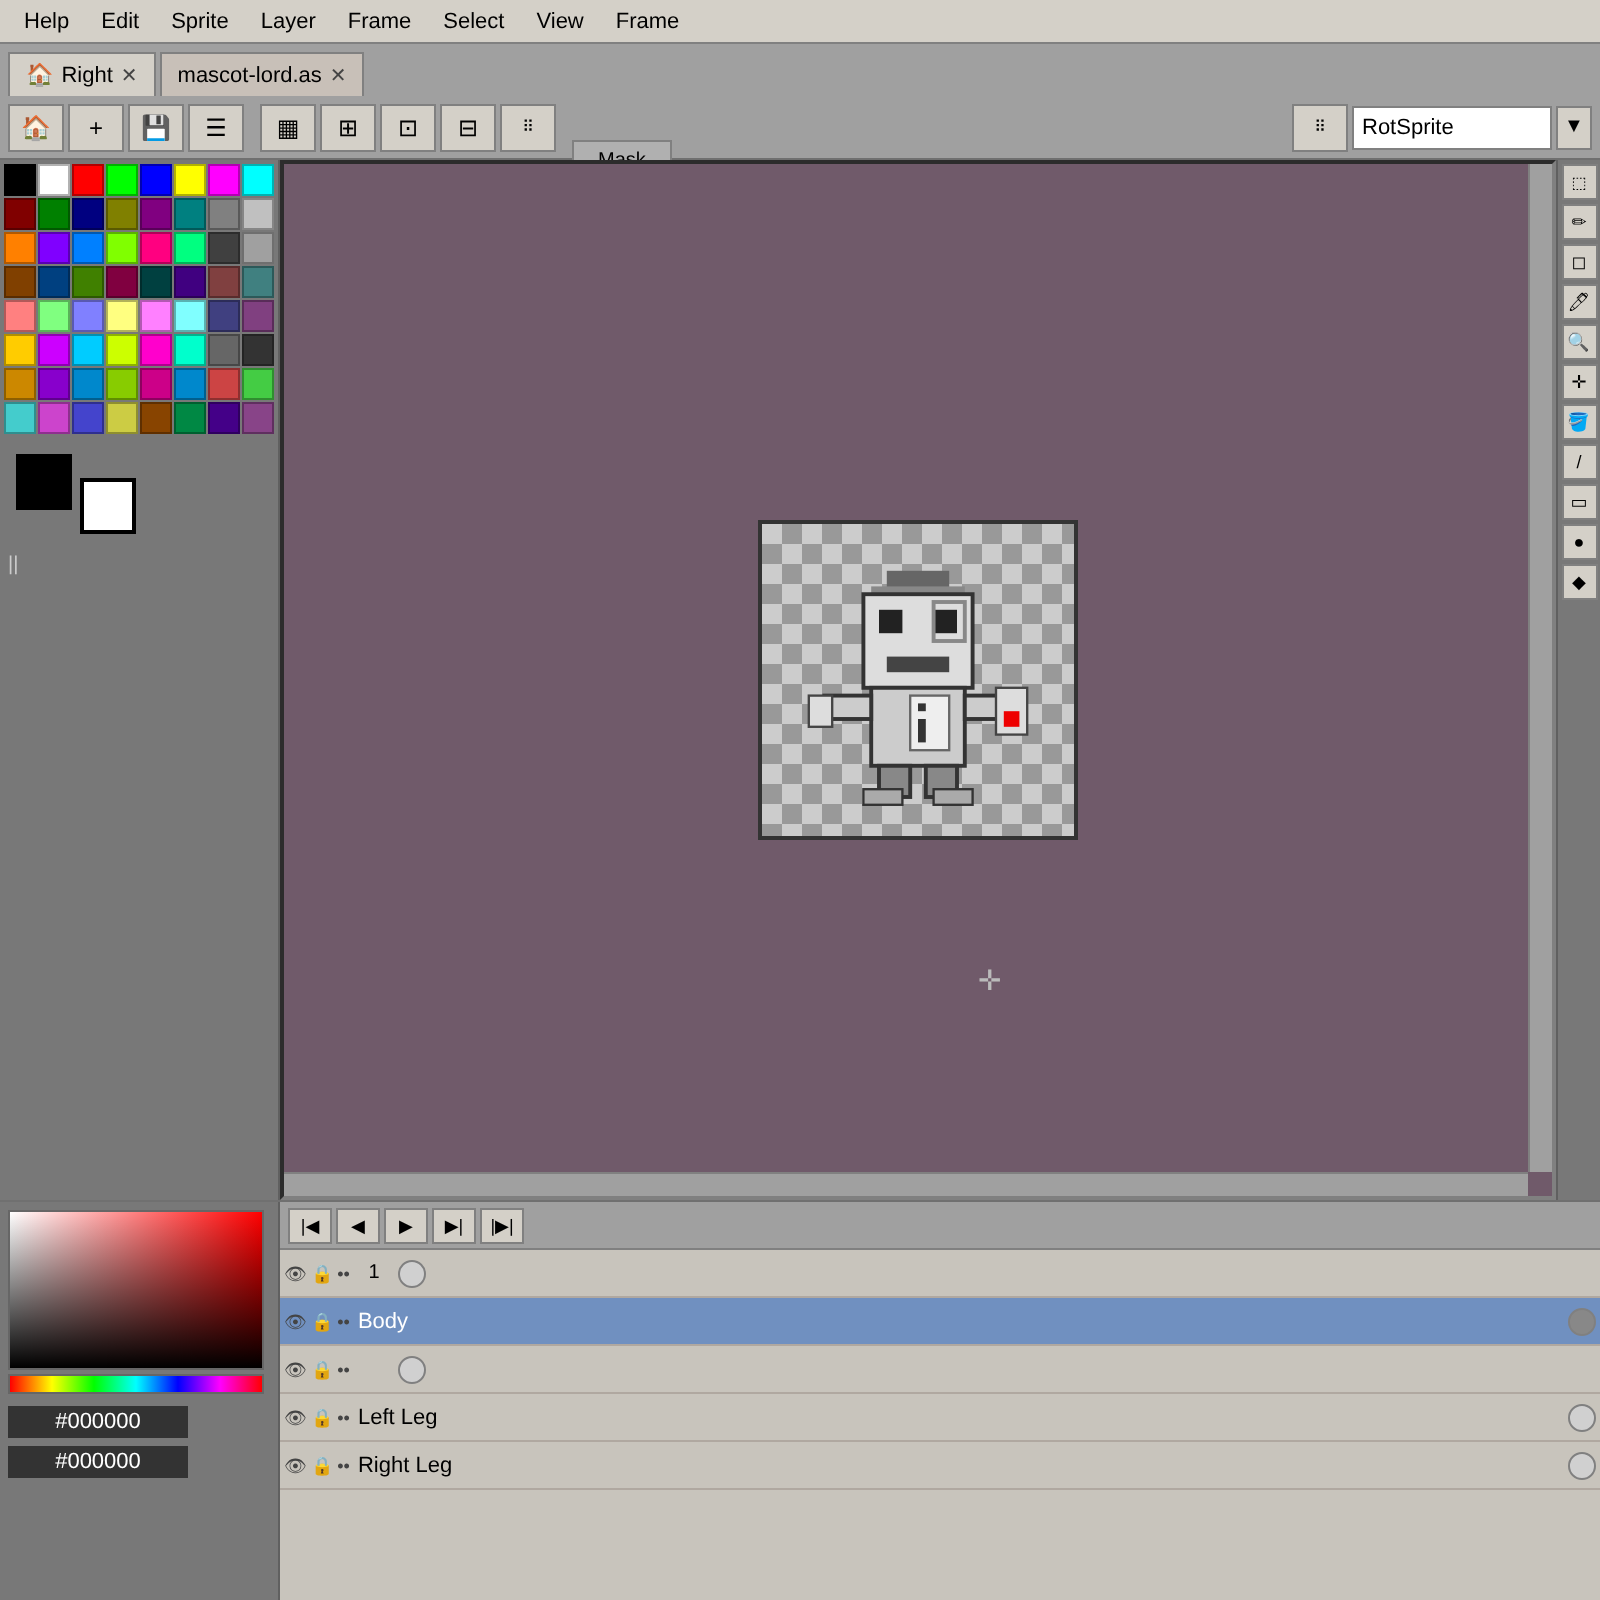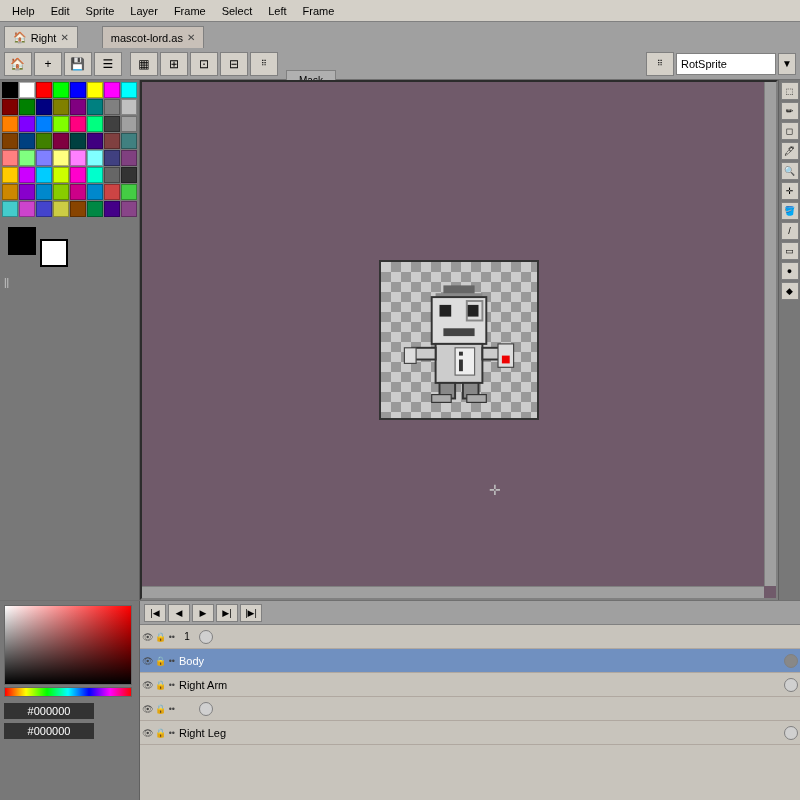--- a/index.html
+++ b/index.html
@@ -22,21 +22,21 @@
       background: #a0a0a0; height: 26px;
       padding-top: 4px; padding-left: 4px;
     }
     .tab {
       display: flex; align-items: center;
       height: 22px; padding: 0 8px;
       background: #d4d0c8; border: 1px solid #808080;
       border-bottom: none; margin-right: 2px; cursor: pointer;
       font-size: 11px; gap: 4px;
     }
-    .tab.active { background: #c8c0b8; margin-left: 22px; }
+    .tab.active { background: #c8c0b8; }
     .tab-close { font-size: 10px; cursor: pointer; color: #444; }
 
     
     .main-layout {
       display: flex; flex-direction: column;
       height: calc(800px - 48px);
     }
 
     
     .toolbar {
@@ -206,21 +206,21 @@
 </head>
 <body>
 
 <div class="menu-bar">
   <div class="menu-item">Help</div>
   <div class="menu-item">Edit</div>
   <div class="menu-item">Sprite</div>
   <div class="menu-item">Layer</div>
   <div class="menu-item">Frame</div>
   <div class="menu-item">Select</div>
-  <div class="menu-item">Left</div>
+  <div class="menu-item">View</div>
   <div class="menu-item">Frame</div>
 </div>
 
 <div class="tab-bar">
   <div class="tab">
     <span>🏠</span>
     <span>Right</span>
     <span class="tab-close">✕</span>
   </div>
   <div class="tab active">
@@ -432,28 +432,28 @@
       <span class="layer-icon">🔒</span>
       <span class="layer-icon">••</span>
       <span class="layer-name">Body</span>
       <span class="layer-frame-num"></span>
       <div class="layer-dot active"></div>
     </div>
             <div class="layer-row">
       <span class="layer-icon">👁</span>
       <span class="layer-icon">🔒</span>
       <span class="layer-icon">••</span>
-      <span class="layer-name">Right Arm</span>
       <span class="layer-frame-num"></span>
       <div class="layer-dot "></div>
     </div>
             <div class="layer-row">
       <span class="layer-icon">👁</span>
       <span class="layer-icon">🔒</span>
       <span class="layer-icon">••</span>
+      <span class="layer-name">Left Leg</span>
       <span class="layer-frame-num"></span>
       <div class="layer-dot "></div>
     </div>
             <div class="layer-row">
       <span class="layer-icon">👁</span>
       <span class="layer-icon">🔒</span>
       <span class="layer-icon">••</span>
       <span class="layer-name">Right Leg</span>
       <span class="layer-frame-num"></span>
       <div class="layer-dot "></div>

